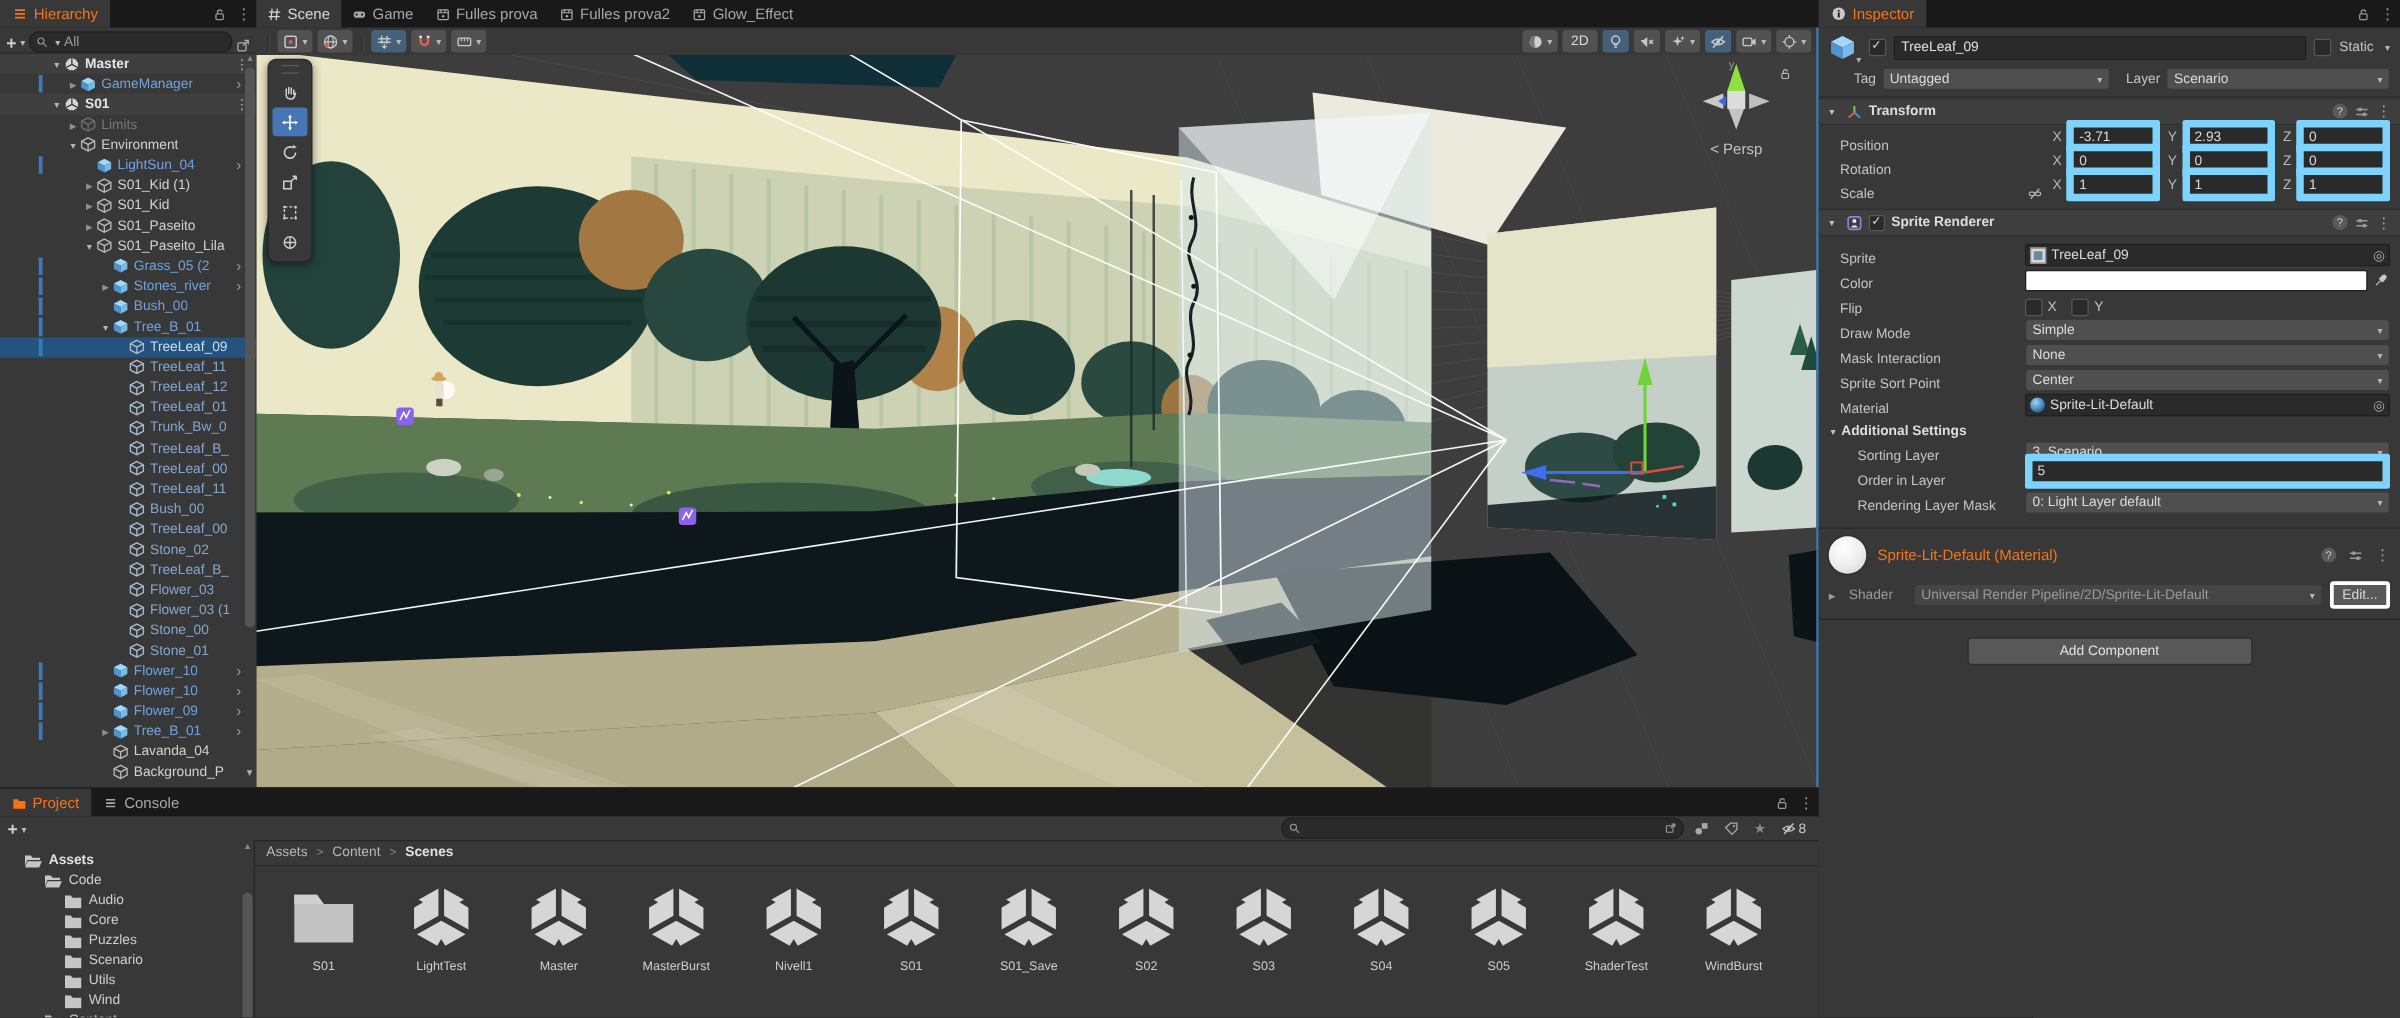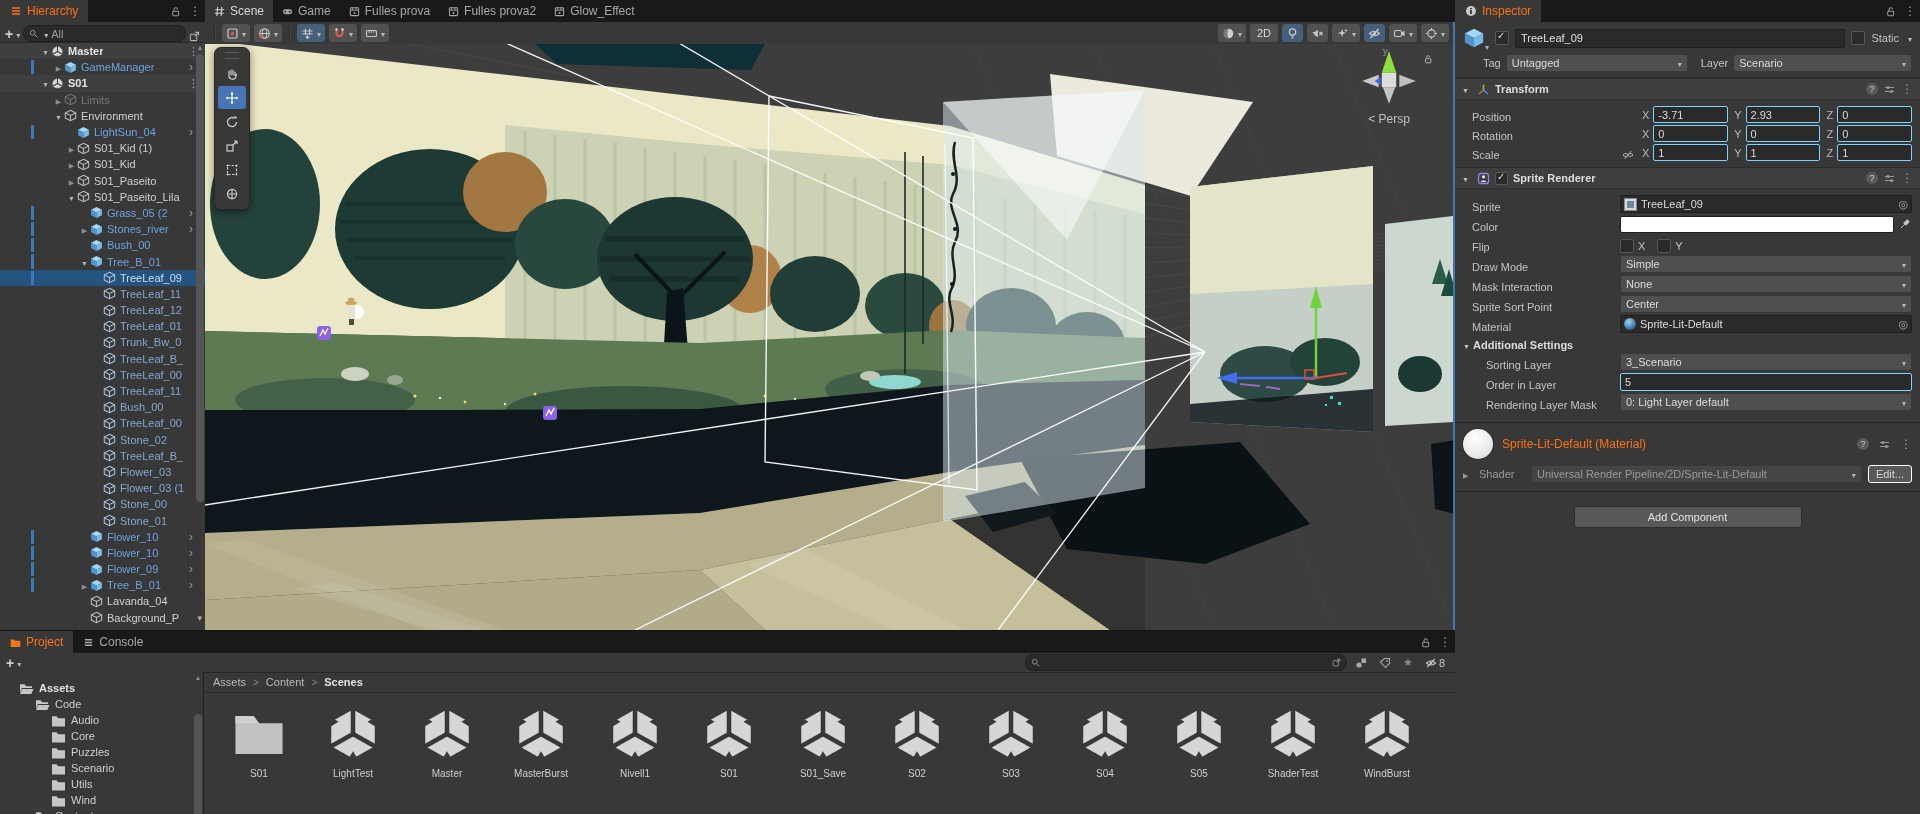--- a/index.html
+++ b/index.html
@@ -11,21 +11,21 @@
   .tab[data-active="true"]{background:#383838;color:#f97316}
   .tab svg{width:12px;height:12px}
   .bar-icons{position:absolute;right:4px;top:0;bottom:0;display:flex;align-items:center;gap:8px;color:#9a9a9a}
   .kebab-glyph::before{content:"⋮";font-size:12px;color:#a0a0a0}
   .caret::before{content:"▾";font-size:8px;color:#b8b8b8;margin-left:3px}
   .chk{width:12px;height:12px;background:#2a2a2a;border:1px solid #565656;border-radius:2px;position:relative;flex:none}
   .chk.on::after{content:"✓";position:absolute;left:1px;top:-2px;font-size:10px;color:#dedede}
   .uselect{background:#4f4f4f;border:1px solid #393939;border-radius:3px;height:16px;display:flex;align-items:center;padding:0 5px;color:#dcdcdc;font-size:11px;min-width:0}
   .uselect .val{flex:1;overflow:hidden;white-space:nowrap;text-overflow:ellipsis}
   .uselect.dim{background:#454545;color:#9a9a9a}
-  .ubtn{background:#585858;border:1px solid #ffffff;border-radius:3px;height:16px;display:flex;align-items:center;padding:0 7px;color:#d8d8d8}
+  .ubtn{background:#585858;border:3px solid #ffffff;border-radius:3px;height:16px;display:flex;align-items:center;padding:0 7px;color:#d8d8d8}
   .tfield{height:17px;background:#2a2a2a;border:1px solid #1f1f1f;border-radius:2px;padding:0 5px;display:flex;align-items:center;color:#e0e0e0;min-width:0}
   .spacer{flex:1}
   svg{display:block}
   
   #hierarchy{left:0;top:0;width:205px;height:630px;border-right:1px solid #232323}
   .h-toolbar{height:20px;display:flex;align-items:flex-end;padding:0 5px;border-bottom:1px solid #2a2a2a;gap:3px}
   .plusbtn{display:flex;align-items:center;color:#d0d0d0}
   .plusbtn::before{content:"+";font-size:14px;font-weight:bold}
   .searchpill{flex:1;height:15px;background:#2a2a2a;border:1px solid #1f1f1f;border-radius:8px;display:flex;align-items:center;padding:0 5px;gap:3px;color:#9a9a9a}
   .searchpill svg{width:9px;height:9px}
@@ -108,21 +108,21 @@
   .comp-head svg{width:13px;height:13px}
   .hico{color:#9a9a9a;display:flex;align-items:center}
   .qicon{width:12px;height:12px;border-radius:50%;background:#5a5a5a;color:#cfcfcf;font-size:9px;text-align:center;line-height:12px}
   .qicon::before{content:"?"}
   .insp-body{padding:4px 0 6px}
   .insp-row{display:flex;align-items:flex-end;height:19px;padding:0 8px 0 17px}
   .insp-row .ilabel{width:148px;flex:none;color:#c4c4c4;overflow:hidden;white-space:nowrap}
   .insp-row.sub{padding-left:31px}
   .insp-row.sub .ilabel{width:134px}
   .axis{color:#bbb;margin:0 4px 0 6px;font-size:11px}
-  .num{flex:1;min-width:0;height:15px;background:#2a2a2a;border:1px solid #7dd3fc;border-radius:2px;padding:0 4px;color:#dadada;display:flex;align-items:center}
+  .num{flex:1;min-width:0;height:15px;background:#2a2a2a;border:6px solid #7dd3fc;border-radius:2px;padding:0 4px;color:#dadada;display:flex;align-items:center}
   .linkic{width:16px;flex:none;color:#b0b0b0;display:flex;justify-content:center;visibility:hidden}
   [data-link="true"] .linkic{visibility:visible}
   .linkic svg{width:12px;height:12px}
   .vecwrap{display:flex;flex:1;align-items:center;min-width:0}
   .objfield{flex:1;min-width:0;height:16px;background:#2a2a2a;border:1px solid #1f1f1f;border-radius:2px;display:flex;align-items:center;padding:0 3px;gap:4px;color:#dcdcdc}
   .objfield .picker{margin-left:auto;color:#b4b4b4;font-size:11px}
   .objfield .picker::before{content:"◎"}
   .thumb-sq{width:11px;height:11px;background:#d8d8d8;border:1px solid #8a8a8a;flex:none;position:relative}
   .thumb-sq::after{content:"";position:absolute;inset:2px;background:#6a8aa0}
   .colorwrap{flex:1;display:flex;align-items:center;gap:2px;min-width:0}

